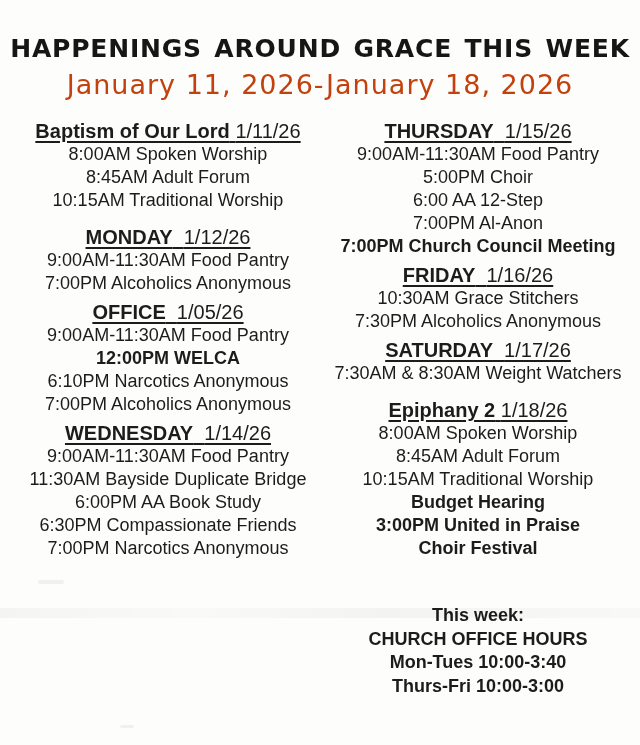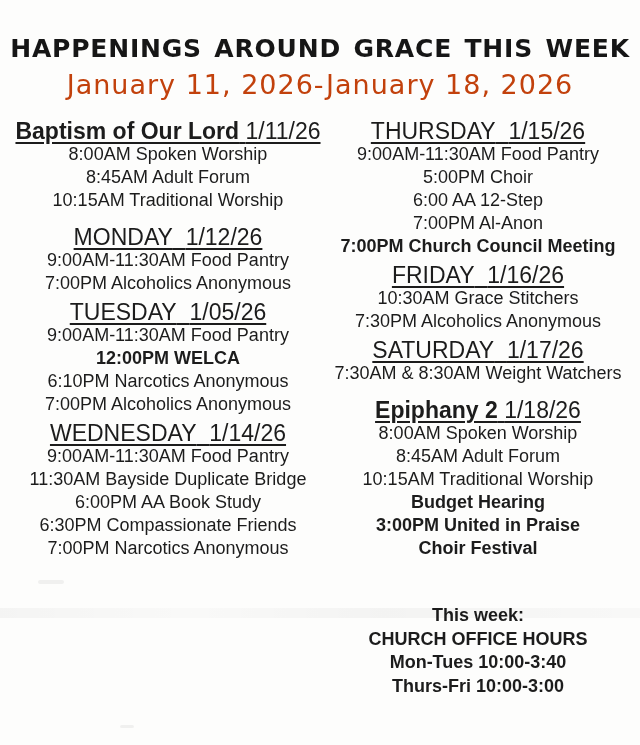--- a/index.html
+++ b/index.html
@@ -46,27 +46,27 @@
     width: 308px;
     text-align: center;
   }
   .col.left  { margin-left: 14px; }
   .col.right { margin-left: 2px; }
   .block { margin-bottom: 11px; }
   .block.tight { margin-bottom: 6px; }
   .block.loose { margin-bottom: 14px; }
   .heading {
     display: inline-block;
-    font-size: 23px;
+    font-size: 20px;
     line-height: 23px;
     text-decoration: underline;
     text-underline-offset: 3px;
     text-decoration-thickness: 1.5px;
   }
-  .heading .day { font-weight: 400; }
+  .heading .day { font-weight: 700; }
   .heading.bold-day .day { font-weight: 700; }
   .line {
     font-size: 18px;
     line-height: 23px;
     font-weight: 400;
   }
   .line.bold { font-weight: 700; }
   .office {
     margin-top: 44px;
     text-align: center;
@@ -111,21 +111,21 @@
         <div class="line">10:15AM Traditional Worship</div>
       </div>
 
       <div class="block tight">
         <div class="heading"><span class="day">MONDAY</span><span class="sep">&nbsp;&nbsp;</span><span class="date">1/12/26</span></div>
         <div class="line">9:00AM-11:30AM Food Pantry</div>
         <div class="line">7:00PM Alcoholics Anonymous</div>
       </div>
 
       <div class="block tight">
-        <div class="heading"><span class="day">TUESDAY</span><span class="sep">&nbsp;&nbsp;</span><span class="date">1/05/26</span></div>
+        <div class="heading"><span class="day">OFFICE</span><span class="sep">&nbsp;&nbsp;</span><span class="date">1/05/26</span></div>
         <div class="line">9:00AM-11:30AM Food Pantry</div>
         <div class="line bold">12:00PM WELCA</div>
         <div class="line">6:10PM Narcotics Anonymous</div>
         <div class="line">7:00PM Alcoholics Anonymous</div>
       </div>
 
       <div class="block">
         <div class="heading"><span class="day">WEDNESDAY</span><span class="sep">&nbsp;&nbsp;</span><span class="date">1/14/26</span></div>
         <div class="line">9:00AM-11:30AM Food Pantry</div>
         <div class="line">11:30AM Bayside Duplicate Bridge</div>

